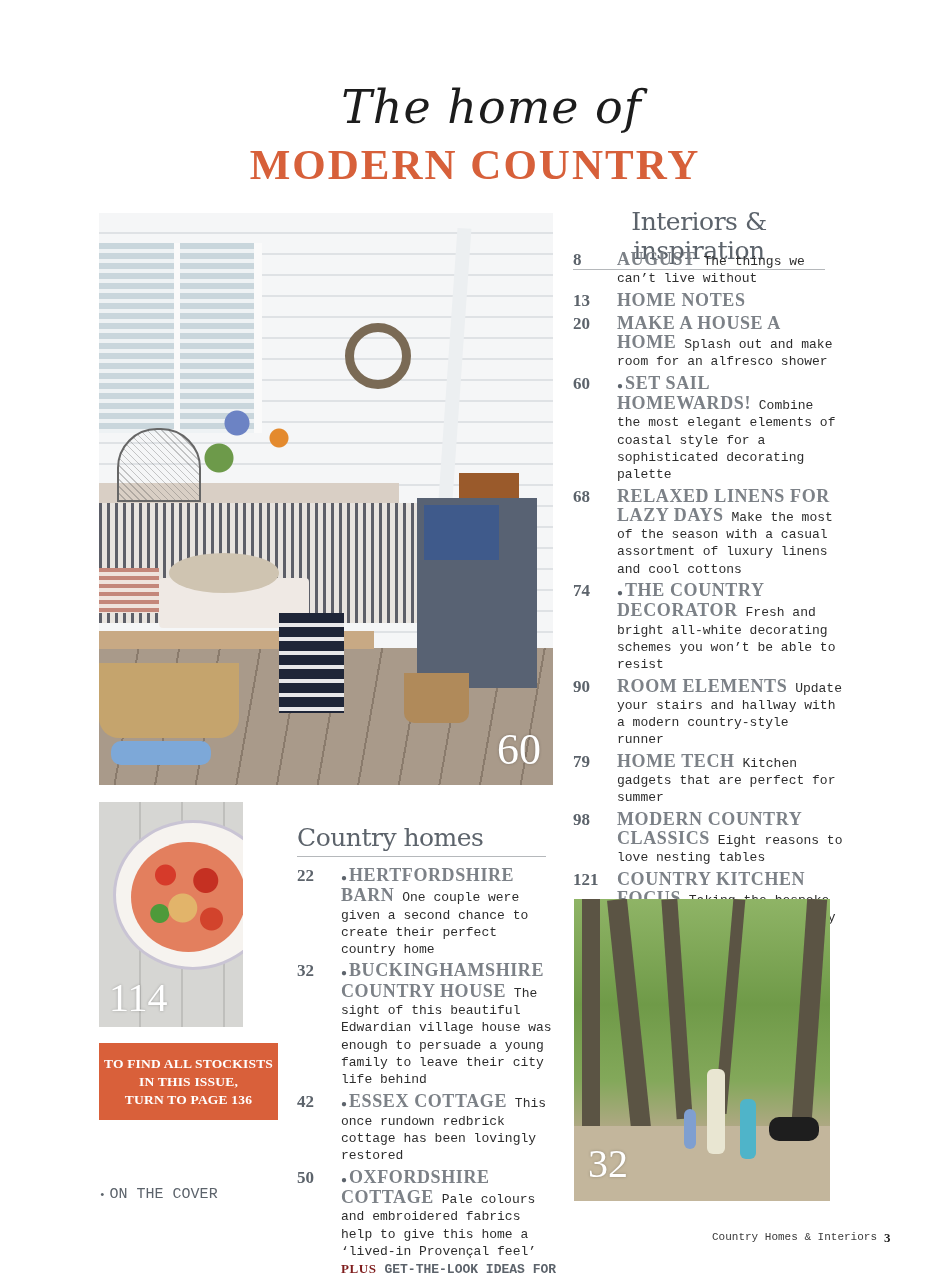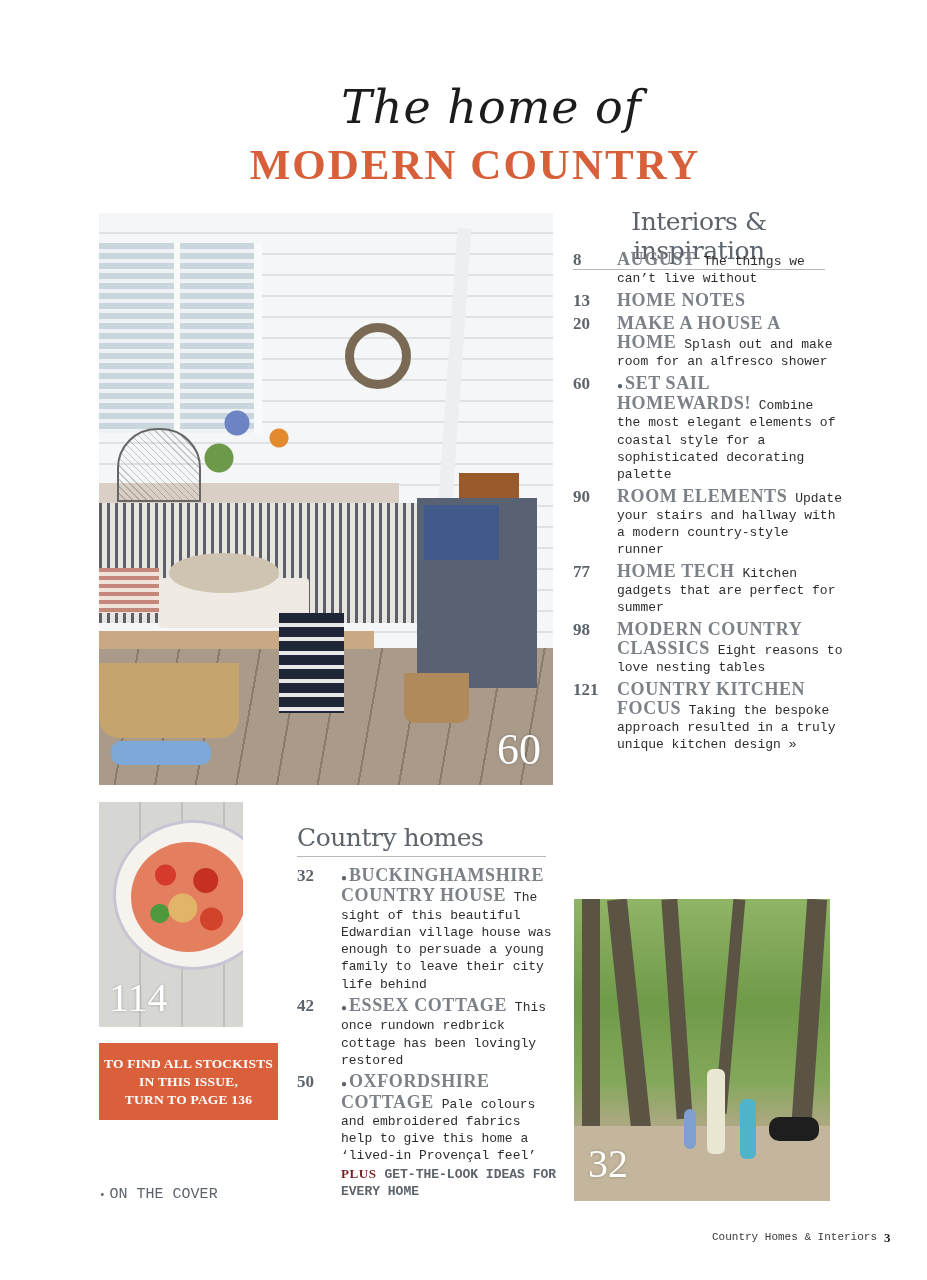--- a/index.html
+++ b/index.html
@@ -134,28 +134,31 @@
 <div id="on-cover">
   <span class="dot">•</span><span>ON THE COVER</span>
 </div>
 
 <div class="section-head" id="interiors-head">Interiors &amp; inspiration</div>
 <ul class="toc" id="interiors-list">
   <li><span class="pg">8</span><span class="kicker">AUGUST</span><span> The things we can’t live without</span></li>
   <li><span class="pg">13</span><span class="kicker">HOME NOTES</span><span></span></li>
   <li><span class="pg">20</span><span class="kicker">MAKE A HOUSE A HOME</span><span> Splash out and make room for an alfresco shower</span></li>
   <li><span class="pg">60</span><span class="bullet">●</span><span class="kicker">SET SAIL HOMEWARDS!</span><span> Combine the most elegant elements of coastal style for a sophisticated decorating palette</span></li>
+  <li><span class="pg">68</span><span class="kicker">RELAXED LINENS FOR LAZY DAYS</span><span> Make the most of the season with a casual assortment of luxury linens and cool cottons</span></li>
+  <li><span class="pg">74</span><span class="bullet">●</span><span class="kicker">THE COUNTRY DECORATOR</span><span> Fresh and bright all-white decorating schemes you won’t be able to resist</span></li>
   <li><span class="pg">90</span><span class="kicker">ROOM ELEMENTS</span><span> Update your stairs and hallway with a modern country-style runner</span></li>
-  <li><span class="pg">77</span><span class="kicker">HOME TECH</span><span> Kitchen gadgets that are perfect for summer</span></li>
+  <li><span class="pg">79</span><span class="kicker">HOME TECH</span><span> Kitchen gadgets that are perfect for summer</span></li>
   <li><span class="pg">98</span><span class="kicker">MODERN COUNTRY CLASSICS</span><span> Eight reasons to love nesting tables</span></li>
   <li><span class="pg">121</span><span class="kicker">COUNTRY KITCHEN FOCUS</span><span> Taking the bespoke approach resulted in a truly unique kitchen design »</span></li>
 </ul>
 
 <div class="section-head" id="homes-head">Country homes</div>
 <ul class="toc" id="homes-list">
+  <li><span class="pg">22</span><span class="bullet">●</span><span class="kicker">HERTFORDSHIRE BARN</span><span> One couple were given a second chance to create their perfect country home</span></li>
   <li><span class="pg">32</span><span class="bullet">●</span><span class="kicker">BUCKINGHAMSHIRE COUNTRY HOUSE</span><span> The sight of this beautiful Edwardian village house was enough to persuade a young family to leave their city life behind</span></li>
   <li><span class="pg">42</span><span class="bullet">●</span><span class="kicker">ESSEX COTTAGE</span><span> This once rundown redbrick cottage has been lovingly restored</span></li>
   <li><span class="pg">50</span><span class="bullet">●</span><span class="kicker">OXFORDSHIRE COTTAGE</span><span> Pale colours and embroidered fabrics help to give this home a ‘lived-in Provençal feel’ </span><span class="plus">PLUS</span><span class="plus-bold"> GET-THE-LOOK IDEAS FOR EVERY HOME</span></li>
 </ul>
 
 <div class="photo" id="photo-woods">
   <div class="trunk" style="left:8px; top:0; height:240px; width:18px;"></div>
   <div class="trunk" style="left:45px; top:0; height:230px; width:20px; transform:rotate(-6deg);"></div>
   <div class="trunk" style="left:95px; top:0; height:220px; width:16px; transform:rotate(-4deg);"></div>
   <div class="trunk" style="left:150px; top:0; height:215px; width:12px; transform:rotate(5deg);"></div>

